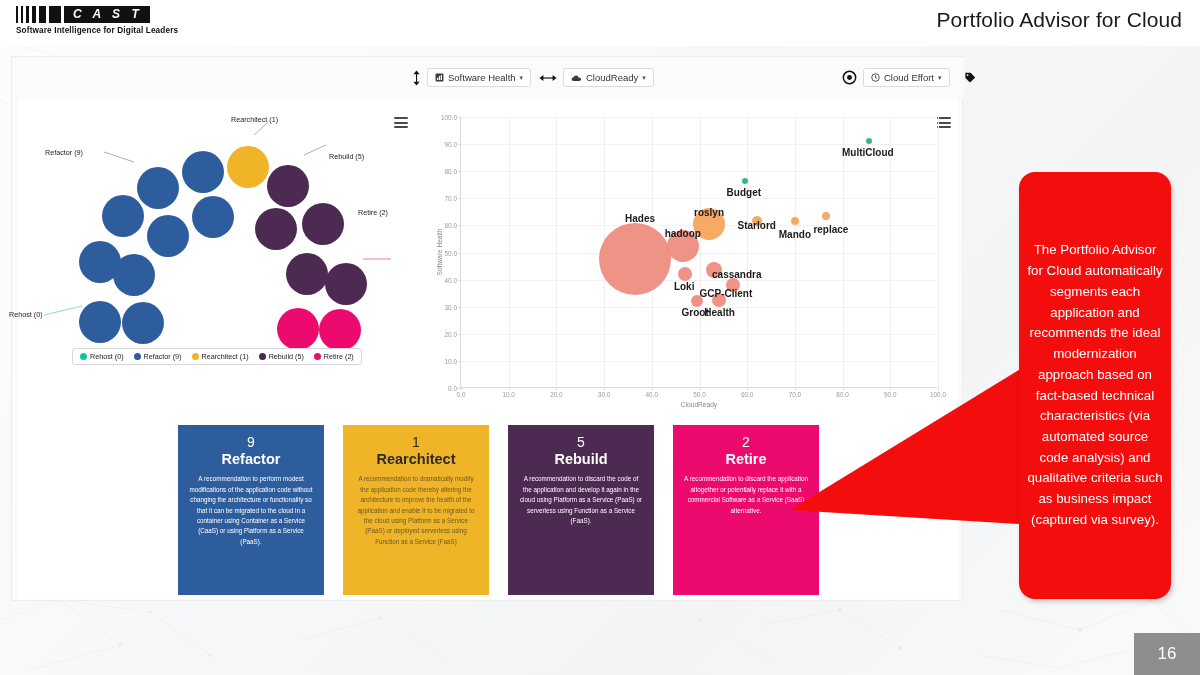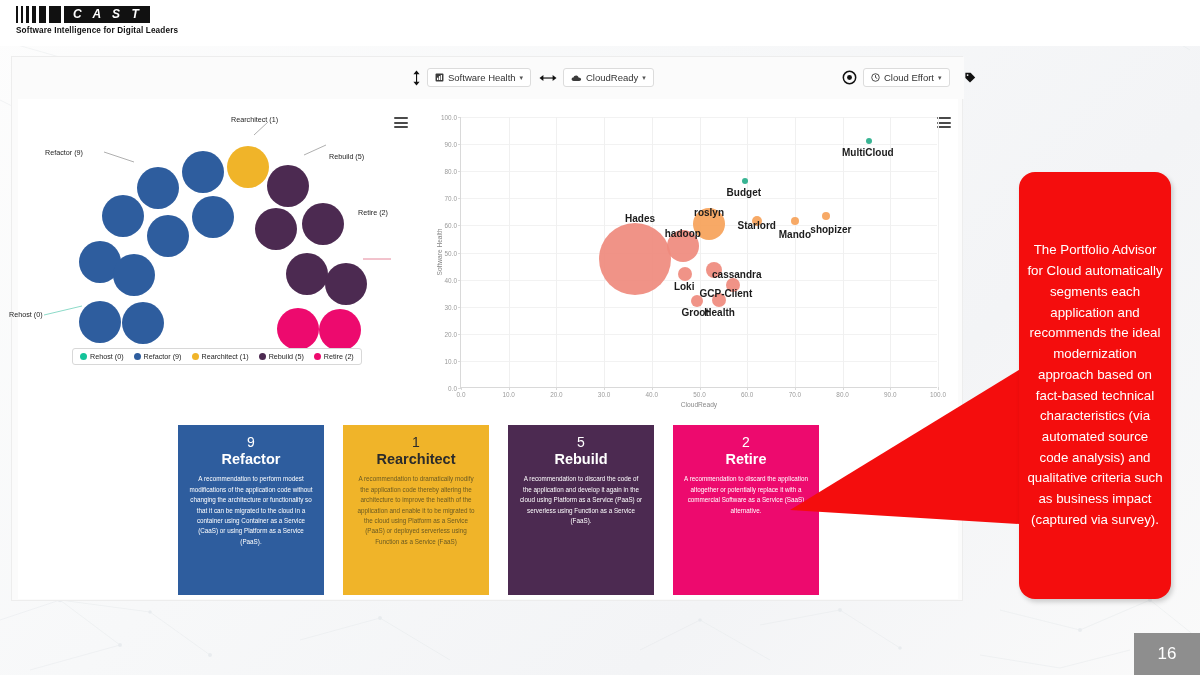--- a/index.html
+++ b/index.html
@@ -193,20 +193,21 @@
           <i style="width:3px"></i>
         <i style="width:4px"></i>
           <i style="width:7px"></i>
           <i style="width:12px"></i>
       </div>
       <span class="logo-cast">C A S T</span>
     </div>
     <div class="logo-tag">Software Intelligence for Digital Leaders</div>
   </div>
 
+  <div class="slide-title">Portfolio Advisor for Cloud</div>
 
   <div class="app-panel">
 
     <div class="toolbar">
 
       <div class="tb-group" style="left:400px; top:11px;">
         <svg width="9" height="16" viewBox="0 0 9 16">
           <path d="M4.5 0.5 L7.6 4.2 L1.4 4.2 Z" fill="#111"></path>
           <path d="M4.5 15.5 L7.6 11.8 L1.4 11.8 Z" fill="#111"></path>
           <rect x="4" y="3.4" width="1.1" height="9.2" fill="#111"></rect>
@@ -409,21 +410,21 @@
           <div class="bub" style="left: 295.74px; top: 104.335px; height: 10px; width: 10px; background: rgb(246, 162, 89); opacity: 0.92;"></div>
           <div class="bub" style="left: 333.9px; top: 104.335px; height: 8px; width: 8px; background: rgb(246, 162, 89); opacity: 0.92;"></div>
           <div class="bub" style="left: 364.905px; top: 98.915px; height: 8px; width: 8px; background: rgb(246, 162, 89); opacity: 0.92;"></div>
           <div class="bub" style="left: 407.835px; top: 24.39px; height: 6px; width: 6px; background: rgb(39, 174, 138); opacity: 0.92;"></div>
           <div class="bub" style="left: 283.815px; top: 63.685px; height: 6px; width: 6px; background: rgb(39, 174, 138); opacity: 0.92;"></div>
           <div class="bub-lbl" style="left: 406.835px; top: 35.39px;">MultiCloud</div>
           <div class="bub-lbl" style="left: 282.815px; top: 74.685px;">Budget</div>
           <div class="bub-lbl" style="left: 248.04px; top: 95.045px;">roslyn</div>
           <div class="bub-lbl" style="left: 295.74px; top: 108px;">Starlord</div>
           <div class="bub-lbl" style="left: 333.9px; top: 117.335px;">Mando</div>
-          <div class="bub-lbl" style="left: 369.905px; top: 111.915px;">shopizer</div>
+          <div class="bub-lbl" style="left: 369.905px; top: 111.915px;">replace</div>
           <div class="bub-lbl" style="left: 179.105px; top: 101px;">Hades</div>
           <div class="bub-lbl" style="left: 221.805px; top: 115.725px;">hadoop</div>
           <div class="bub-lbl" style="left: 223.19px; top: 169.18px;">Loki</div>
           <div class="bub-lbl" style="left: 275.81px; top: 157.115px;">cassandra</div>
           <div class="bub-lbl" style="left: 264.89px; top: 176.02px;">GCP-Client</div>
           <div class="bub-lbl" style="left: 234.115px; top: 195.28px;">Groot</div>
           <div class="bub-lbl" style="left: 258.58px; top: 194.925px;">Health</div>
         </div>
     </div>
 

